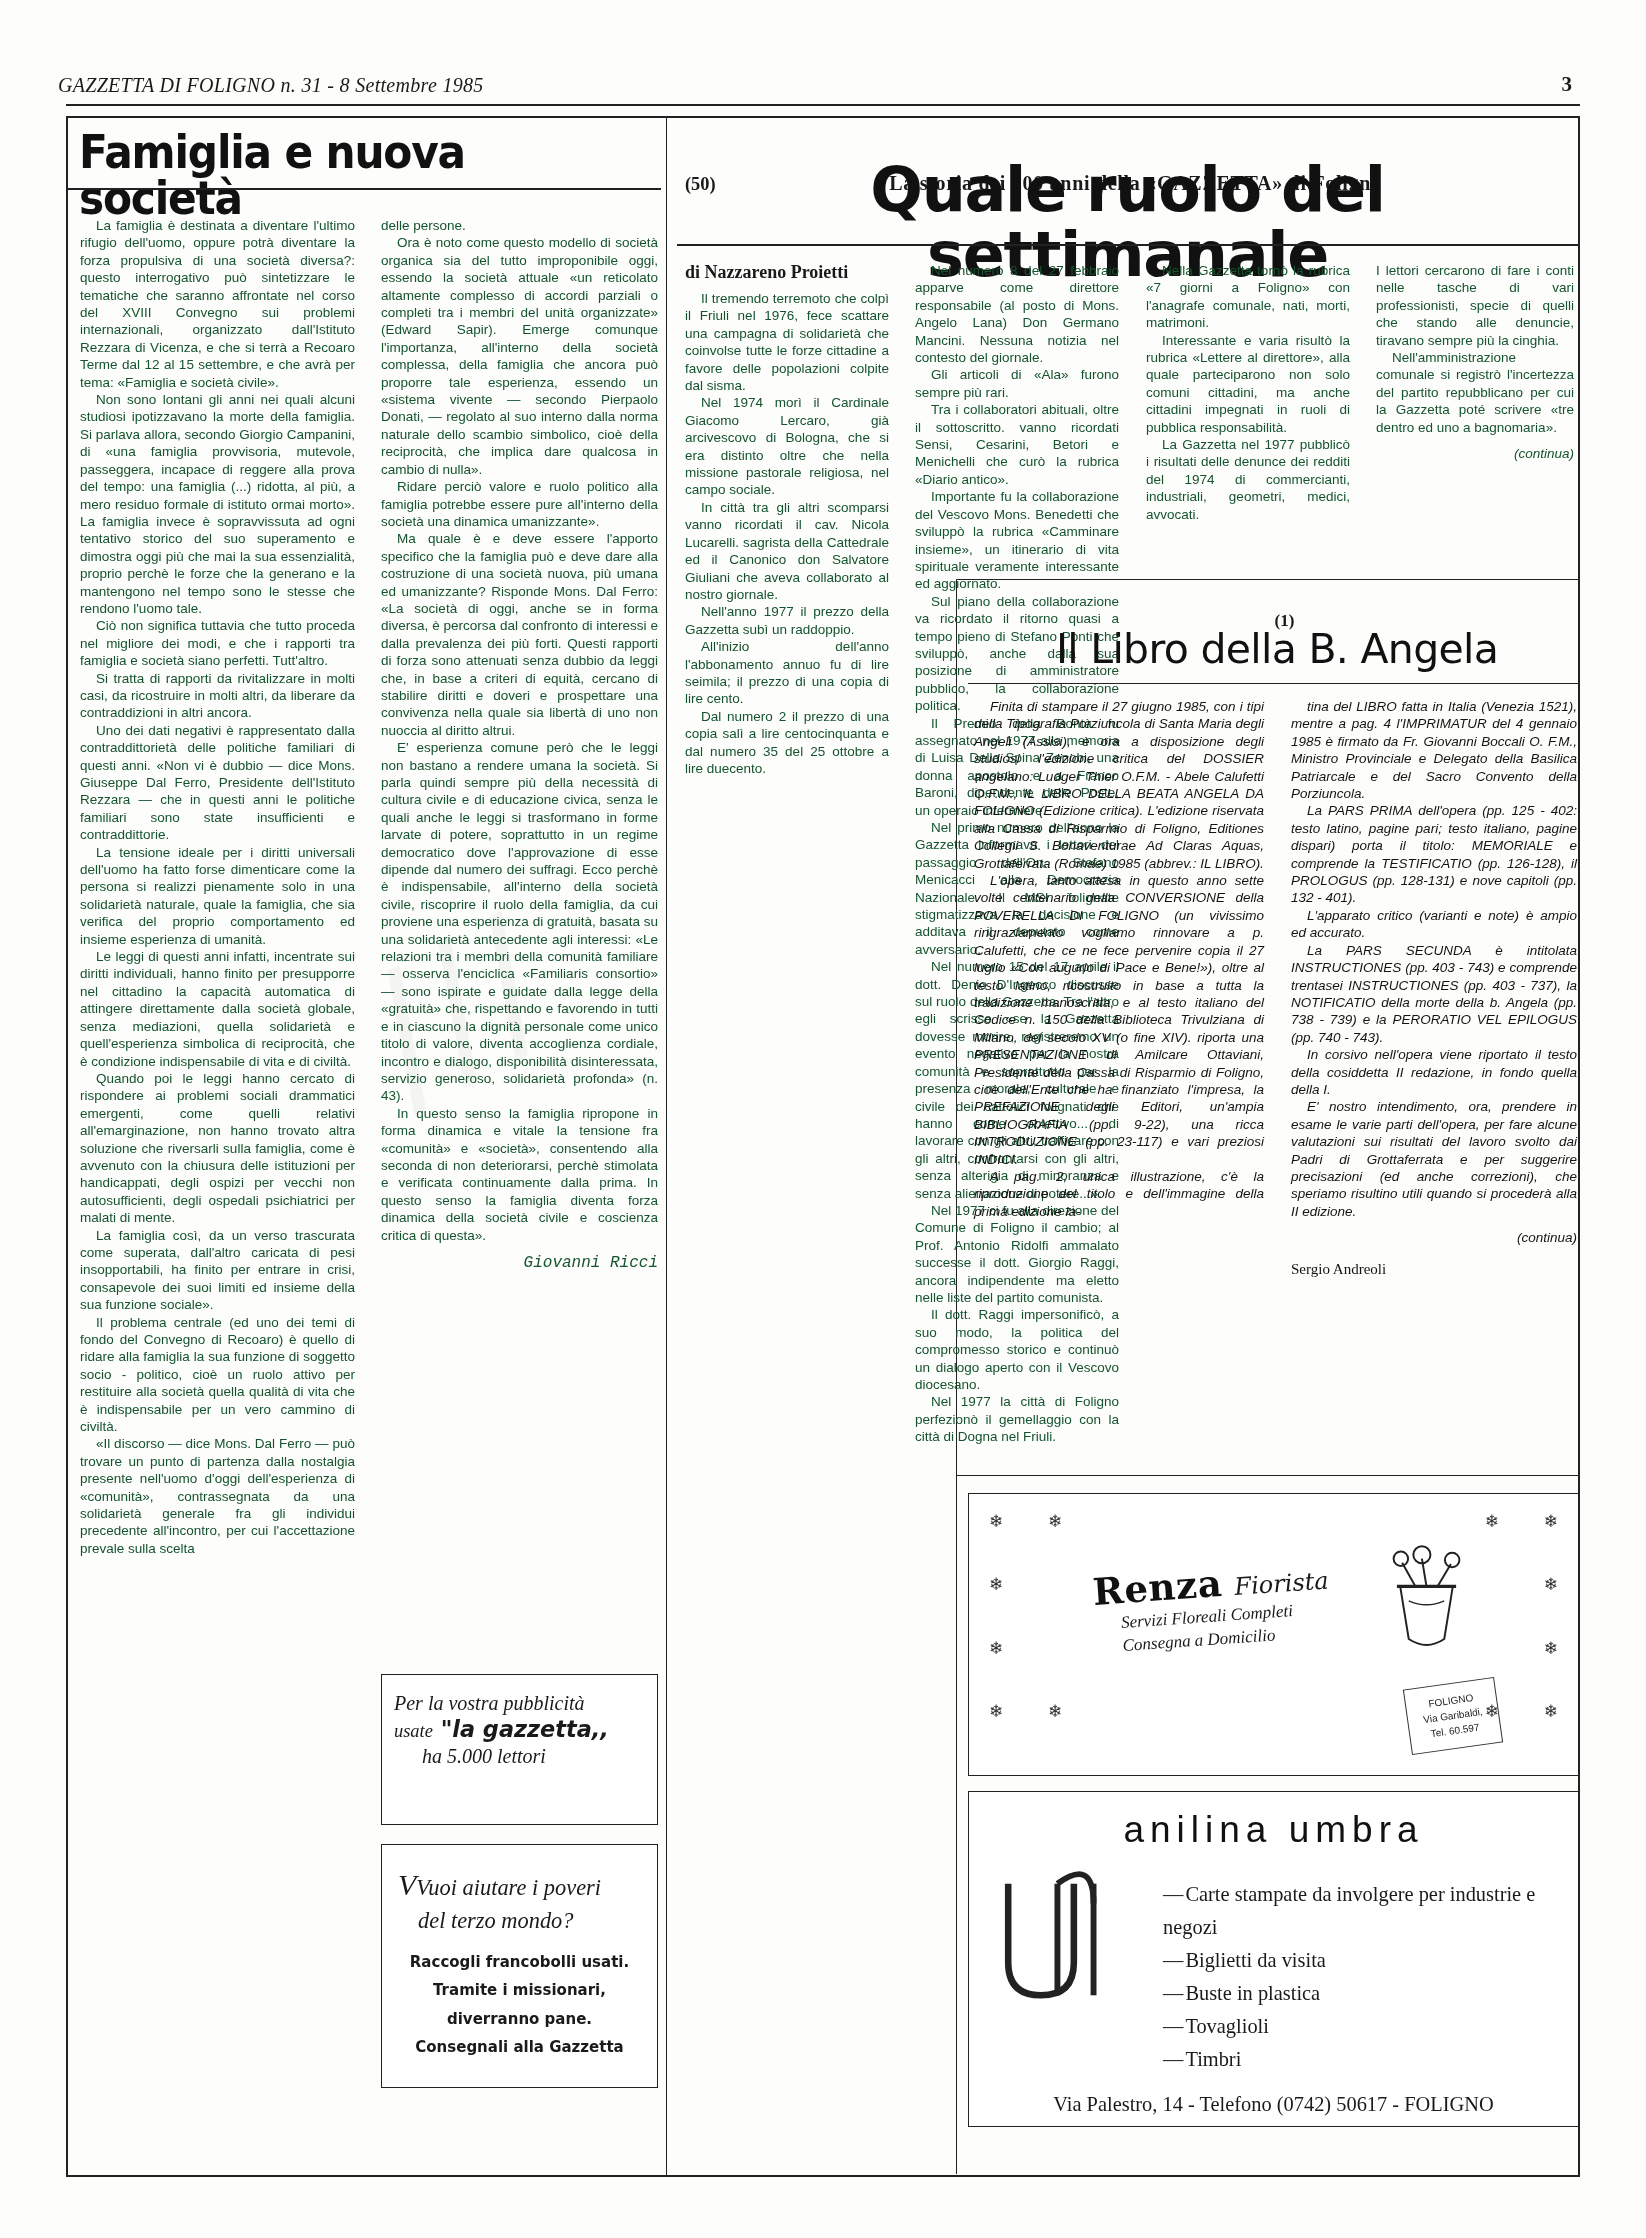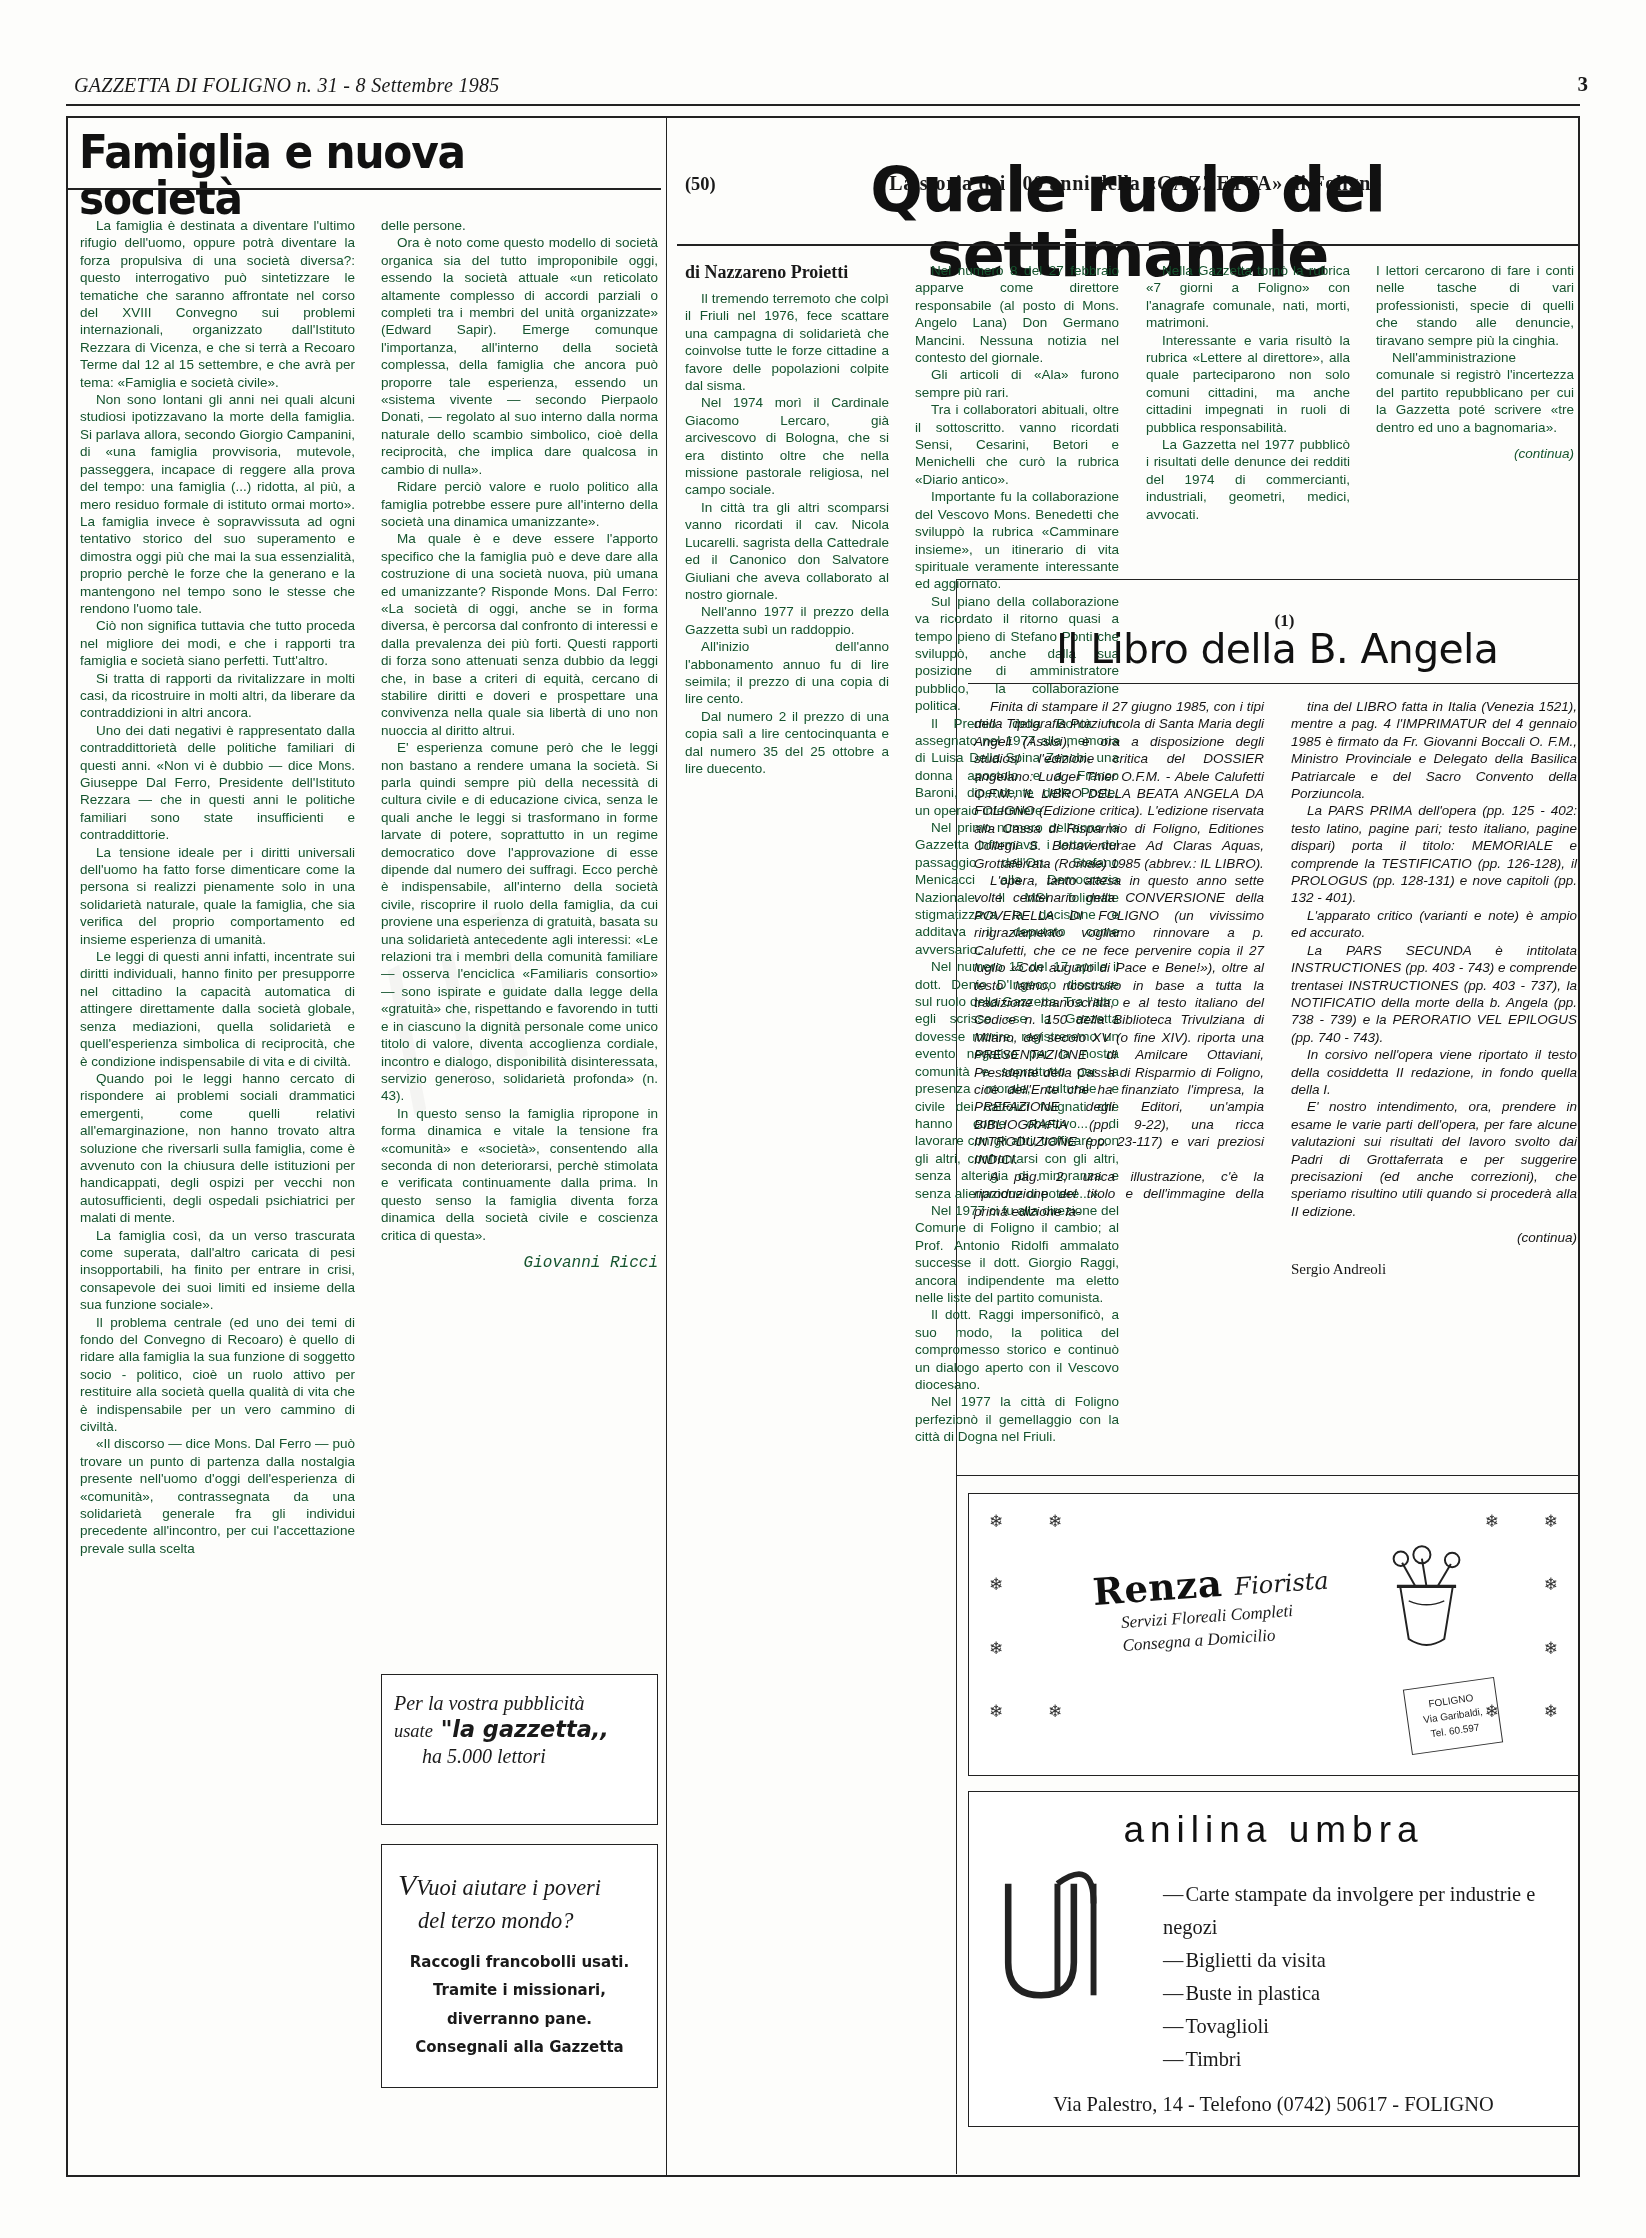--- a/index.html
+++ b/index.html
@@ -18,21 +18,21 @@
   .page {
     position: absolute;
     left: 0; top: 0;
     width: 1646px;
     height: 2239px;
     background: #fdfdfb;
   }
   
   .masthead {
     position: absolute;
-    left: 74px;
+    left: 58px;
     top: 72px;
     width: 1514px;
     display: flex;
     justify-content: space-between;
     align-items: flex-end;
     font-family: "Liberation Serif", serif;
   }
   .masthead-left {
     font-style: italic;
     font-size: 20px;

